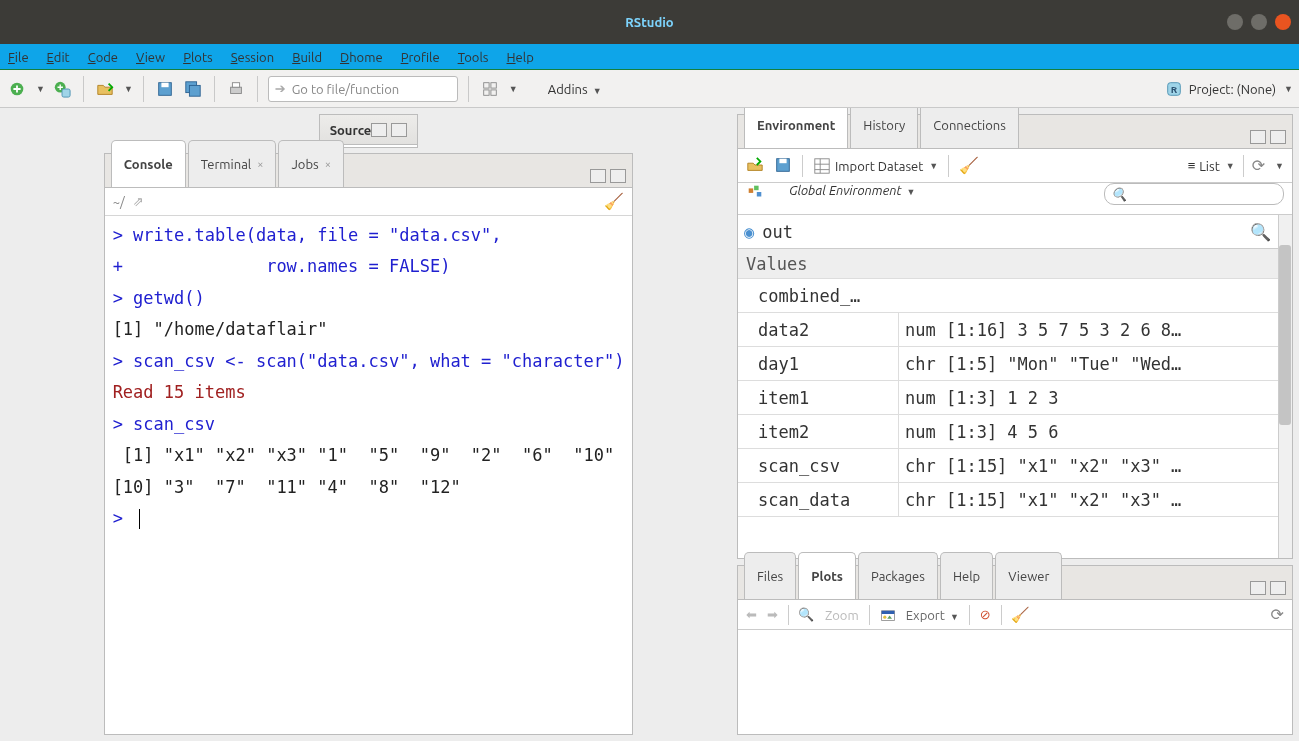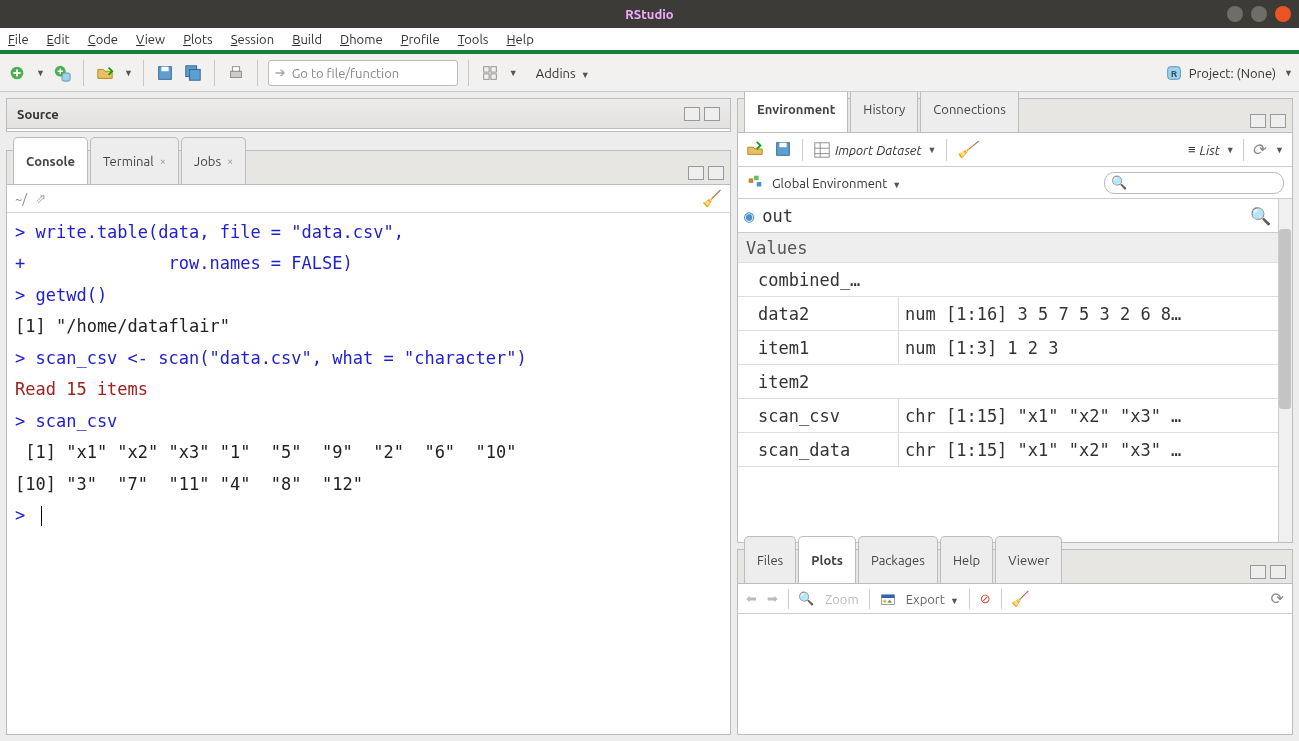--- a/index.html
+++ b/index.html
@@ -10,42 +10,42 @@
     color: #333;
     width: 1299px;
     height: 741px;
     overflow: hidden;
     display: flex;
     flex-direction: column;
   }
   
   .titlebar {
     background: #3c3b37;
-    color: #f0abfc;
-    height: 28px;
+    color: #7dd3fc;
+    height: 44px;
     display: flex;
     align-items: center;
     justify-content: center;
     position: relative;
     font-weight: bold;
   }
   .titlebar-buttons {
     position: absolute;
     right: 8px;
     display: flex;
     gap: 8px;
   }
   .tbtn { width: 16px; height: 16px; border-radius: 50%; display:flex;align-items:center;justify-content:center;font-size:10px;cursor:pointer;}
   .tbtn.min { background: #6e6d68; }
   .tbtn.max { background: #6e6d68; }
   .tbtn.close { background: #e95420; }
   
   .menubar {
-    background: #ffffff;
-    border-bottom: 4px solid #15803d;
+    background: #0ea5e9;
+    border-bottom: 1px solid #15803d;
     height: 26px;
     display: flex;
     align-items: center;
     padding: 0 8px;
     gap: 18px;
   }
   .menubar span { cursor: pointer; }
   .mnemonic { text-decoration: underline; }
   
   .maintoolbar {
@@ -60,21 +60,21 @@
   .tsep { width:1px; height:26px; background:#c9c9c9; margin:0 4px;}
   .tbicon { width:22px; height:22px; display:flex; align-items:center;justify-content:center;cursor:pointer;}
   .dropdown-caret { font-size:9px; margin-left:2px; color:#555;}
   .goto {
     background:#fff; border:1px solid #bbb; border-radius:3px;
     height:26px; width:190px; display:flex;align-items:center;padding:0 6px;color:#888;gap:6px;
   }
   .proj { margin-left:auto; display:flex;align-items:center;gap:6px;cursor:pointer;}
   
   .workspace { flex:1; display:flex; gap:6px; padding:6px; overflow:hidden;}
-  .leftpane { width:725px; display:flex; flex-direction:column; gap:18px;}
+  .leftpane { width:725px; display:flex; flex-direction:column; gap:5px;align-items:center;}
   .rightpane { flex:1; display:flex; flex-direction:column; gap:6px;}
   .panel {
     background:#fff; border:1px solid #bcbcbc; display:flex;flex-direction:column;
   }
   .panel-header {
     background: linear-gradient(#edecea,#e2e1df);
     border-bottom:1px solid #bcbcbc;
     height:30px; display:flex;align-items:center;padding:0 10px;
     font-weight:bold; color:#333;
   }
@@ -103,24 +103,24 @@
   .console-body {
     flex:1; font-family:"DejaVu Sans Mono","Consolas",monospace;
     font-size:17px; line-height:1.85; padding:4px 8px; overflow:auto;
     white-space:pre;
   }
   .c-prompt{color:#2020d0;}
   .c-text{color:#222;}
   .c-msg{color:#a02020;}
   .cursor{display:inline-block;width:1px;height:20px;background:#000;vertical-align:middle;margin-left:6px;}
   
-  .env-toolbar{height:34px;border-bottom:1px solid #ccc;display:flex;align-items:center;padding:0 8px;gap:10px;font-style:italic;}
+  .env-toolbar{height:34px;border-bottom:1px solid #ccc;display:flex;align-items:center;padding:0 8px;gap:10px;}
   .env-toolbar .right{margin-left:auto;display:flex;align-items:center;gap:8px;}
   .env-toolbar .combo{display:flex;align-items:center;gap:4px;cursor:pointer;}
-  .env-sub{height:32px;border-bottom:1px solid #ccc;display:flex;align-items:center;padding:0 8px;gap:8px;}
+  .env-sub{height:32px;border-bottom:1px solid #ccc;display:flex;align-items:flex-start;padding:0 8px;gap:25px;font-style:italic;}
   .env-sub .search{margin-left:auto;border:1px solid #bbb;border-radius:10px;height:22px;width:180px;display:flex;align-items:center;padding:0 6px;color:#aaa;}
   .env-table{flex:1;overflow:auto;font-family:"DejaVu Sans Mono",monospace;font-size:17px;position:relative;}
   .env-row{display:flex;border-bottom:1px solid #ddd;height:34px;align-items:center;}
   .env-row .name{width:160px;padding-left:20px;overflow:hidden;text-overflow:ellipsis;white-space:nowrap;}
   .env-row .val{flex:1;padding-left:6px;overflow:hidden;text-overflow:ellipsis;white-space:nowrap;border-left:1px solid #ddd;height:100%;display:flex;align-items:center;}
   .env-section{background:#eee;font-weight:normal;color:#555;padding-left:8px;height:30px;display:flex;align-items:center;border-bottom:1px solid #ddd;}
   .env-row.hdr{background:#fff;border-bottom:1px solid #ccc;}
   .env-row.hdr .name{padding-left:8px;}
   .env-row.hdr .magnify{position:absolute;right:20px;}
   .vscroll{position:absolute;right:0;top:0;bottom:0;width:14px;background:#f0f0f0;border-left:1px solid #ccc;}
@@ -211,21 +211,21 @@
   <div class="tsep"></div>
   <div class="tbicon">
     <svg class="icon-svg" viewBox="0 0 20 20">
         <rect x="3" y="3" width="6" height="6" fill="none" stroke="#888"></rect>
         <rect x="11" y="3" width="6" height="6" fill="none" stroke="#888"></rect>
         <rect x="3" y="11" width="6" height="6" fill="none" stroke="#888"></rect>
         <rect x="11" y="11" width="6" height="6" fill="none" stroke="#888"></rect>
       </svg>
   </div>
   <span class="dropdown-caret">▼</span>
-  <span style="margin-left:12px;cursor:pointer">
+  <span style="margin-left:24px;cursor:pointer">
     <span>Addins</span>
     <span class="dropdown-caret">▼</span>
   </span>
   <div class="proj">
     <svg class="icon-svg" viewBox="0 0 20 20">
         <rect x="3" y="3" width="14" height="14" rx="3" fill="#9fd4e8" stroke="#4a90b0"></rect>
         <text x="10" y="14" text-anchor="middle" font-size="11" fill="#2a5070" font-weight="bold">R</text>
       </svg>
     <span>Project: (None)</span>
     <span class="dropdown-caret">▼</span>
@@ -355,25 +355,30 @@
         <div class="env-section">Values</div>
         <div id="env-rows">
             <div class="env-row">
               <div class="name">combined_…</div>
             </div>
             <div class="env-row">
               <div class="name">data2</div>
               <div class="val">num [1:16] 3 5 7 5 3 2 6 8…</div>
             </div>
             <div class="env-row">
+              <div class="name">day1</div>
+              <div class="val">chr [1:5] "Mon" "Tue" "Wed…</div>
+            </div>
+            <div class="env-row">
               <div class="name">item1</div>
               <div class="val">num [1:3] 1 2 3</div>
             </div>
             <div class="env-row">
               <div class="name">item2</div>
+              <div class="val">num [1:3] 4 5 6</div>
             </div>
             <div class="env-row">
               <div class="name">scan_csv</div>
               <div class="val">chr [1:15] "x1" "x2" "x3" …</div>
             </div>
             <div class="env-row">
               <div class="name">scan_data</div>
               <div class="val">chr [1:15] "x1" "x2" "x3" …</div>
             </div>
           </div>

